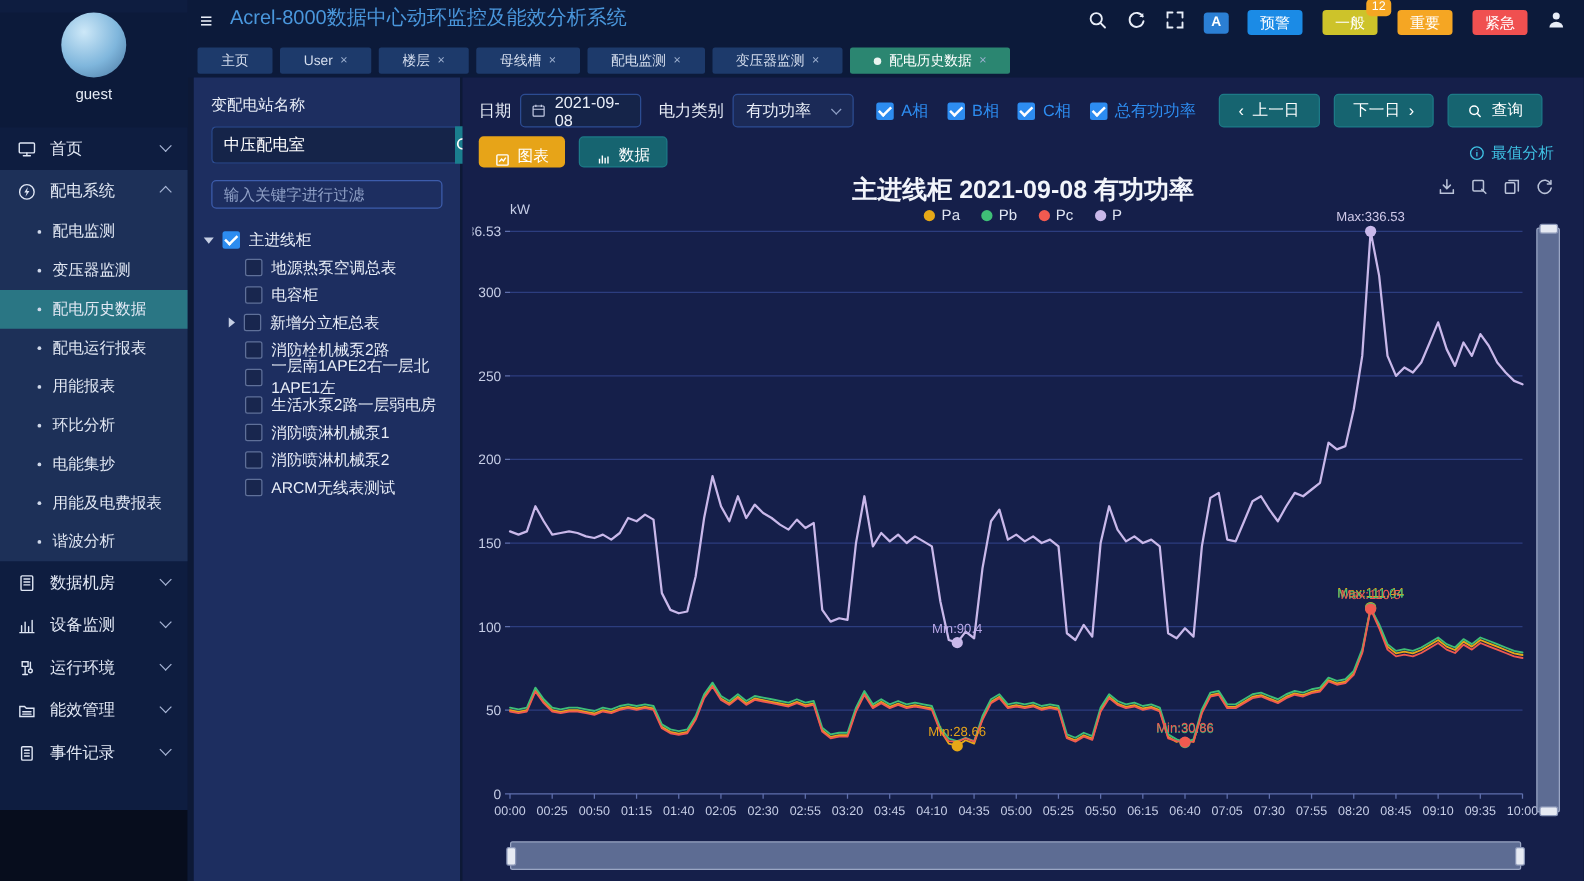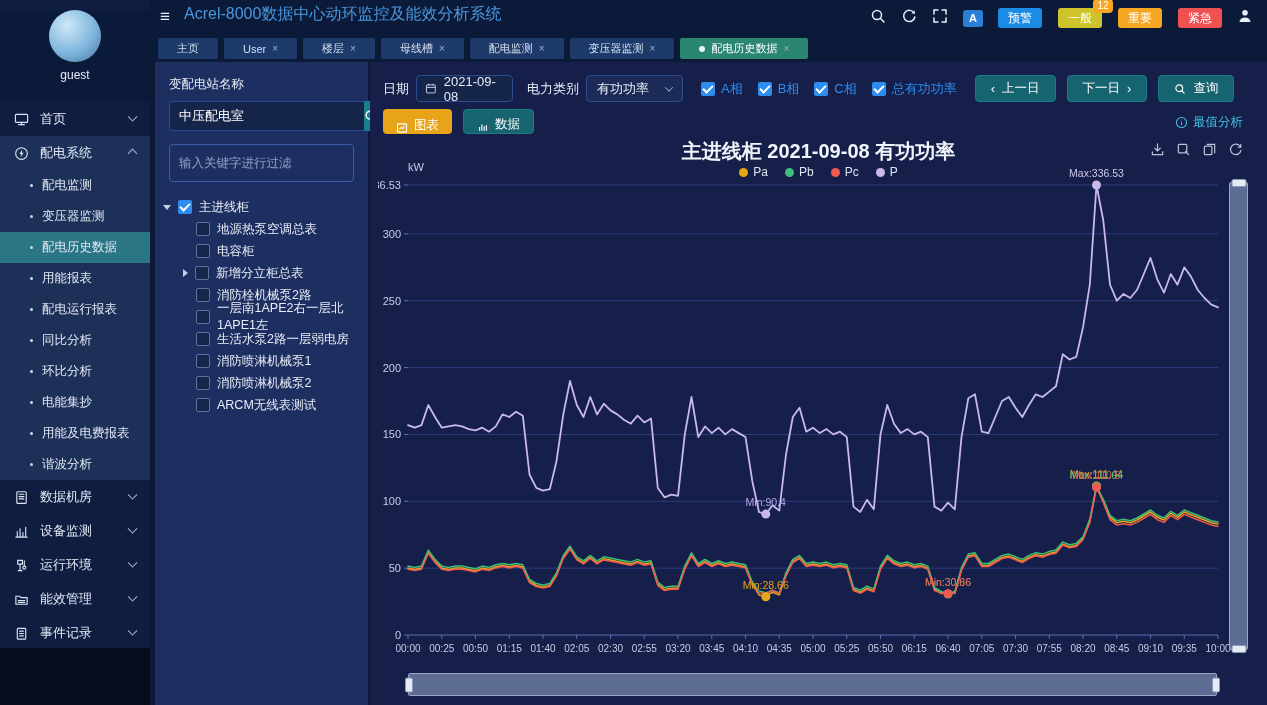--- a/index.html
+++ b/index.html
@@ -40,21 +40,21 @@
   .sub-item.active{background:#2a7684}
   .sidebar-footer{position:absolute;bottom:0;left:0;width:150px;height:57px;background:#070d1d}
 
   
   .tree-panel{position:absolute;left:155px;top:62px;width:213px;height:643px;background:#1d2e60}
   .tp-label{display:block;margin:14px 14px 0;font-size:12.5px;color:#e8edf7}
   .station-row{margin:8px 14px 0;display:flex}
   .station-row input{flex:1;height:30px;background:#152449;border:1px solid #2c4c92;border-right:none;border-radius:4px 0 0 4px;color:#fff;font-size:13px;padding:0 9px;outline:none;font-family:inherit}
   .station-row button{width:38px;height:30px;background:#1a7e8e;border:none;border-radius:0 4px 4px 0;cursor:pointer;display:flex;align-items:center;justify-content:center}
   .station-row button svg{width:14px;height:14px;fill:none;stroke:#fff;stroke-width:1.6;stroke-linecap:round}
-  .filter-input{display:block;margin:13px 14px 0;width:185px;height:38px;background:transparent;border:1px solid #3d5cab;border-radius:4px;color:#c6d0e8;font-size:12.5px;padding:0 9px;outline:none;font-family:inherit}
+  .filter-input{display:block;margin:13px 14px 0;width:185px;height:23px;background:transparent;border:1px solid #3d5cab;border-radius:4px;color:#c6d0e8;font-size:12.5px;padding:0 9px;outline:none;font-family:inherit}
   .filter-input::placeholder{color:#8fa0c6}
   #tree{margin:14px 8px 0}
   .tree-row{display:flex;align-items:center;height:22px;gap:7px;color:#e8edf7;font-size:12.5px;cursor:pointer}
   .tree-row.child{padding-left:33px}
   .tree-row.child.haspad{padding-left:20px}
   .caret-d{width:0;height:0;border-left:4px solid transparent;border-right:4px solid transparent;border-top:5px solid #c6cfe4}
   .caret-r{width:0;height:0;border-top:4px solid transparent;border-bottom:4px solid transparent;border-left:5px solid #c6cfe4}
   .cb{width:14px;height:14px;border-radius:2px;flex:none}
   .cb.checked{background:#2d8cf0}
   .cb.checked::after{content:"";display:block;width:8px;height:4px;border-left:2px solid #fff;border-bottom:2px solid #fff;transform:rotate(-45deg);margin:3px 0 0 2px}
@@ -185,23 +185,22 @@
               <circle cx="8" cy="8" r="6.2"></circle>
               <path class="f" d="M8.8 3.8 5.8 8.6h2l-1 3.6 3.4-5h-2z"></path>
             </svg>
           </span>
           <span>配电系统</span>
           <span class="chev up"></span>
         </div>
         <div class="sub-item">配电监测</div>
         <div class="sub-item">变压器监测</div>
         <div class="sub-item active">配电历史数据</div>
+        <div class="sub-item">配电运行报表</div>
         <div class="sub-item">用能报表</div>
-        <div class="sub-item">配电运行报表</div>
-        <div class="sub-item">同比分析</div>
         <div class="sub-item">环比分析</div>
         <div class="sub-item">电能集抄</div>
         <div class="sub-item">用能及电费报表</div>
         <div class="sub-item">谐波分析</div>
       </div>
       <div class="side-group">
         <div class="side-item">
           <span class="side-ico">
             <svg viewBox="0 0 16 16">
               <rect x="3" y="1.8" width="10" height="12.4" rx="1"></rect>

